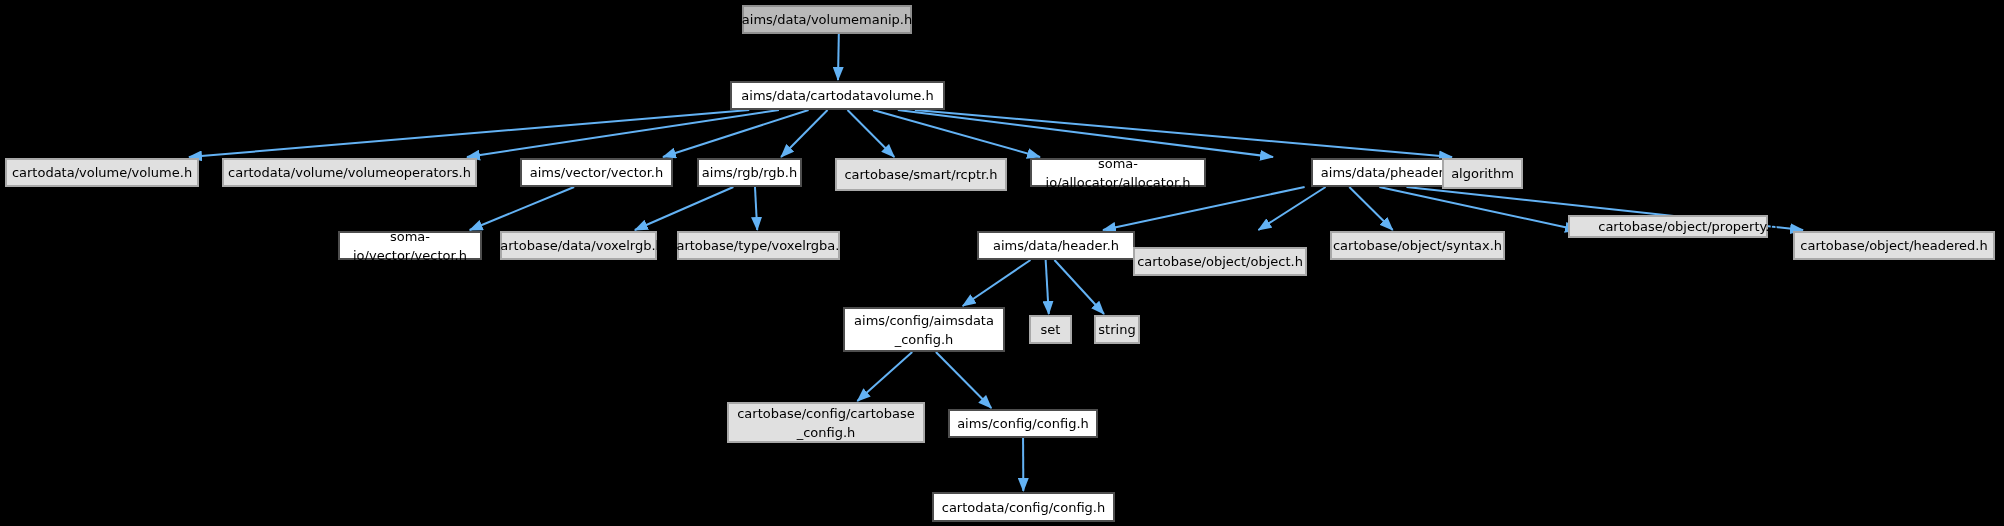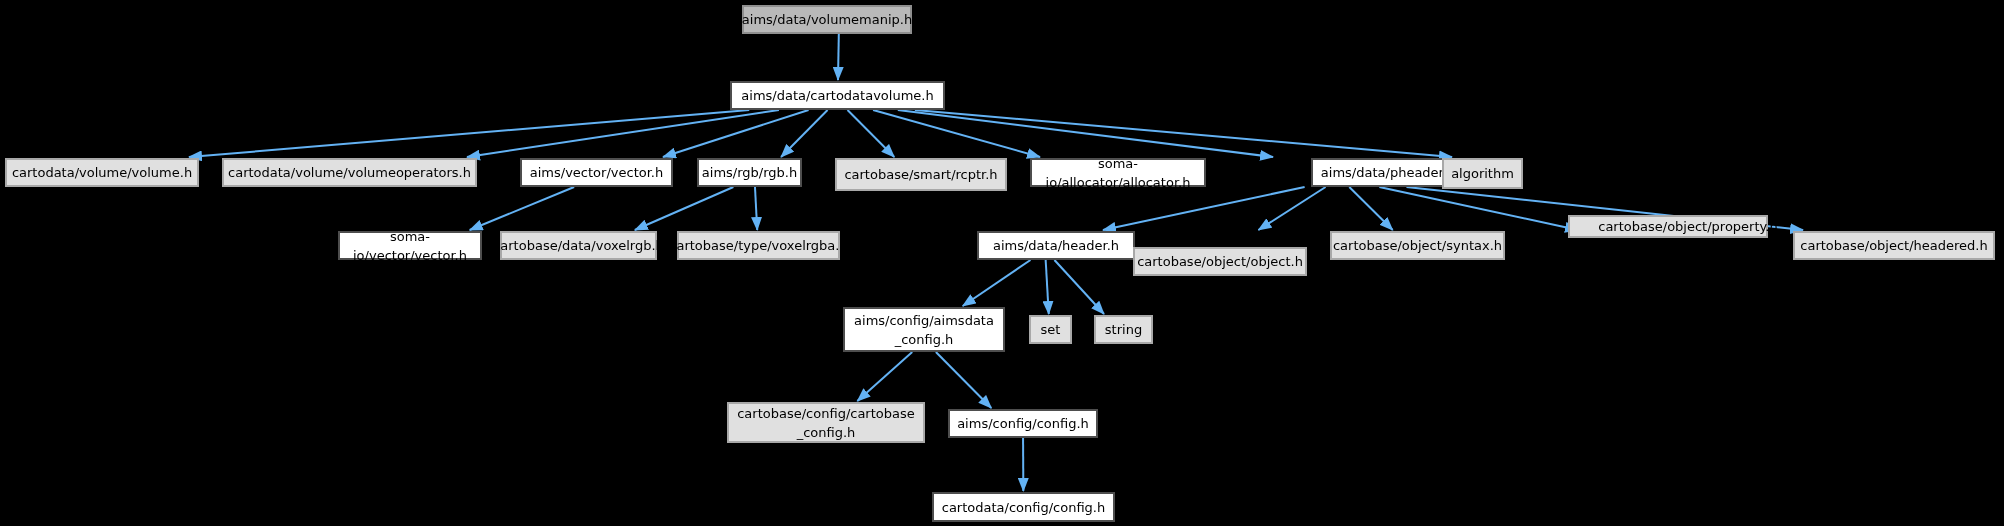--- a/index.html
+++ b/index.html
@@ -98,21 +98,21 @@
   <div class="node gray" style="left:677px; top:231px; width:163px; height:29px;">cartobase/type/voxelrgba.h</div>
   <div class="node white" style="left:977px; top:231px; width:158px; height:29px;">aims/data/header.h</div>
   <div class="node gray" style="left:1133px;top:231px; width:174px; height:29px;margin-top:16px;">cartobase/object/object.h</div>
   <div class="node gray" style="left:1330px;top:231px; width:175px; height:29px;">cartobase/object/syntax.h</div>
   <div class="node gray" style="left:1568px;top:215px; width:200px; height:23px;padding-left:46px;">cartobase/object/property.h</div>
   <div class="node gray" style="left:1793px;top:231px; width:202px; height:29px;">cartobase/object/headered.h</div>
 
   <div class="node white" style="left:843px; top:307px; width:162px; height:45px;">aims/config/aimsdata
 _config.h</div>
   <div class="node gray" style="left:1029px;top:315px; width:43px;  height:29px;">set</div>
-  <div class="node gray" style="left:1094px;top:315px; width:59px;  height:29px;">string</div>
+  <div class="node gray" style="left:1094px;top:315px; width:46px;  height:29px;">string</div>
 
   <div class="node gray" style="left:727px; top:402px; width:198px; height:41px;">cartobase/config/cartobase
 _config.h</div>
   <div class="node white" style="left:948px; top:409px; width:150px; height:29px;">aims/config/config.h</div>
 
   <div class="node white" style="left:932px; top:492px; width:183px; height:30px;">cartodata/config/config.h</div>
 
 </div>
 
 </body></html>

